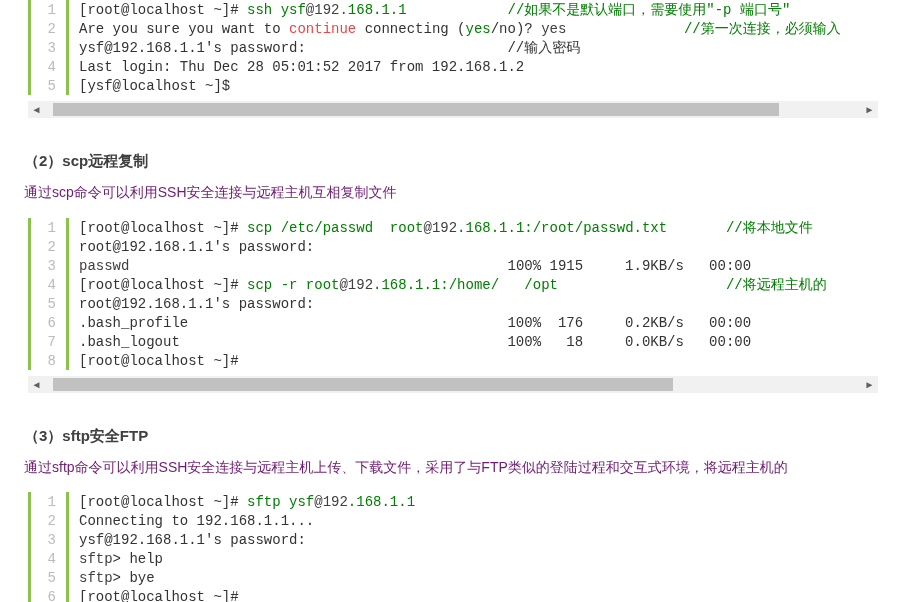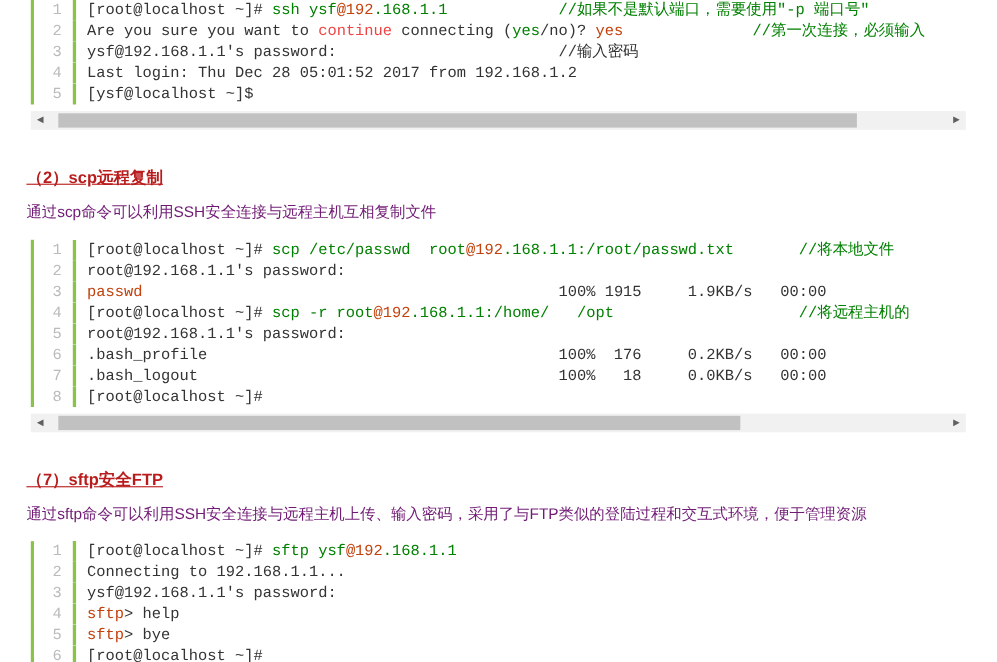--- a/index.html
+++ b/index.html
@@ -36,21 +36,21 @@
     border-right: 3px solid #8bc34a;
     margin-left:-3px;
   }
   .code {
     padding-left: 10px;
     white-space: pre;
     flex-shrink: 0;
   }
   .c-green { color: #008000; }
   .c-blue { color: #ef4444; }
-  .c-magenta { color: #c2410c; }
+  .c-magenta { color: #404040; }
   .c-comment { color: #008000; }
   .scrollbar {
     height: 17px;
     background: #f1f1f1;
     display: flex;
     justify-content: space-between;
     align-items: center;
     margin: 0 28px 0 28px;
   }
   .sb-arrow {
@@ -69,22 +69,21 @@
     position:absolute;
     top:2px;
     height:13px;
     background:#c1c1c1;
     border-radius:0;
   }
   h3.section {
     margin: 34px 0 8px 24px;
     font-size: 15px;
     font-weight:bold;
-    color:#b91c1c;
-    text-decoration:underline;
+    color:#404040;
   }
   p.desc {
     margin: 0 24px 12px 24px;
     line-height: 1.9;
     color:#701a75;
   }
 </style>
 </head>
 <body>
 
@@ -102,16 +101,16 @@
 
 <div class="code-block" id="cb2"><div class="code-line"><span class="ln">1</span><span class="code"><span>[root@localhost ~]# </span><span class="c-green">scp </span><span class="c-green">/etc/</span><span class="c-green">passwd  root</span><span class="c-magenta">@192</span><span class="c-green">.168.1.1:</span><span class="c-green">/root/</span><span class="c-green">passwd.txt       </span><span class="c-comment">//将本地文件</span></span></div><div class="code-line"><span class="ln">2</span><span class="code"><span>root@192.168.1.1's password:</span></span></div><div class="code-line"><span class="ln">3</span><span class="code"><span class="c-magenta">passwd</span><span>                                             100% 1915     1.9KB/s   00:00</span></span></div><div class="code-line"><span class="ln">4</span><span class="code"><span>[root@localhost ~]# </span><span class="c-green">scp -r root</span><span class="c-magenta">@192</span><span class="c-green">.168.1.1:</span><span class="c-green">/home/</span><span>   </span><span class="c-green">/opt</span><span>                    </span><span class="c-comment">//将远程主机的</span></span></div><div class="code-line"><span class="ln">5</span><span class="code"><span>root@192.168.1.1's password:</span></span></div><div class="code-line"><span class="ln">6</span><span class="code"><span>.bash_profile                                      100%  176     0.2KB/s   00:00</span></span></div><div class="code-line"><span class="ln">7</span><span class="code"><span>.bash_logout                                       100%   18     0.0KB/s   00:00</span></span></div><div class="code-line"><span class="ln">8</span><span class="code"><span>[root@localhost ~]#</span></span></div></div>
 <div class="scrollbar">
   <div class="sb-arrow">◄</div>
   <div class="sb-track">
     <div class="sb-thumb" id="thumb2" style="left: 1%; width: 76%;"></div>
   </div>
   <div class="sb-arrow">►</div>
 </div>
 
-<h3 class="section">（7）sftp安全FTP</h3>
-<p class="desc">通过sftp命令可以利用SSH安全连接与远程主机上传、输入密码，采用了与FTP类似的登陆过程和交互式环境，便于管理资源</p>
+<h3 class="section">（3）sftp安全FTP</h3>
+<p class="desc">通过sftp命令可以利用SSH安全连接与远程主机上传、下载文件，采用了与FTP类似的登陆过程和交互式环境，将远程主机的</p>
 
 <div class="code-block" id="cb3"><div class="code-line"><span class="ln">1</span><span class="code"><span>[root@localhost ~]# </span><span class="c-green">sftp ysf</span><span class="c-magenta">@192</span><span class="c-green">.168.1.1</span></span></div><div class="code-line"><span class="ln">2</span><span class="code"><span>Connecting to 192.168.1.1...</span></span></div><div class="code-line"><span class="ln">3</span><span class="code"><span>ysf@192.168.1.1's password:</span></span></div><div class="code-line"><span class="ln">4</span><span class="code"><span class="c-magenta">sftp</span><span>&gt; help</span></span></div><div class="code-line"><span class="ln">5</span><span class="code"><span class="c-magenta">sftp</span><span>&gt; bye</span></span></div><div class="code-line"><span class="ln">6</span><span class="code"><span>[root@localhost ~]#</span></span></div></div>
 
 </body></html>

